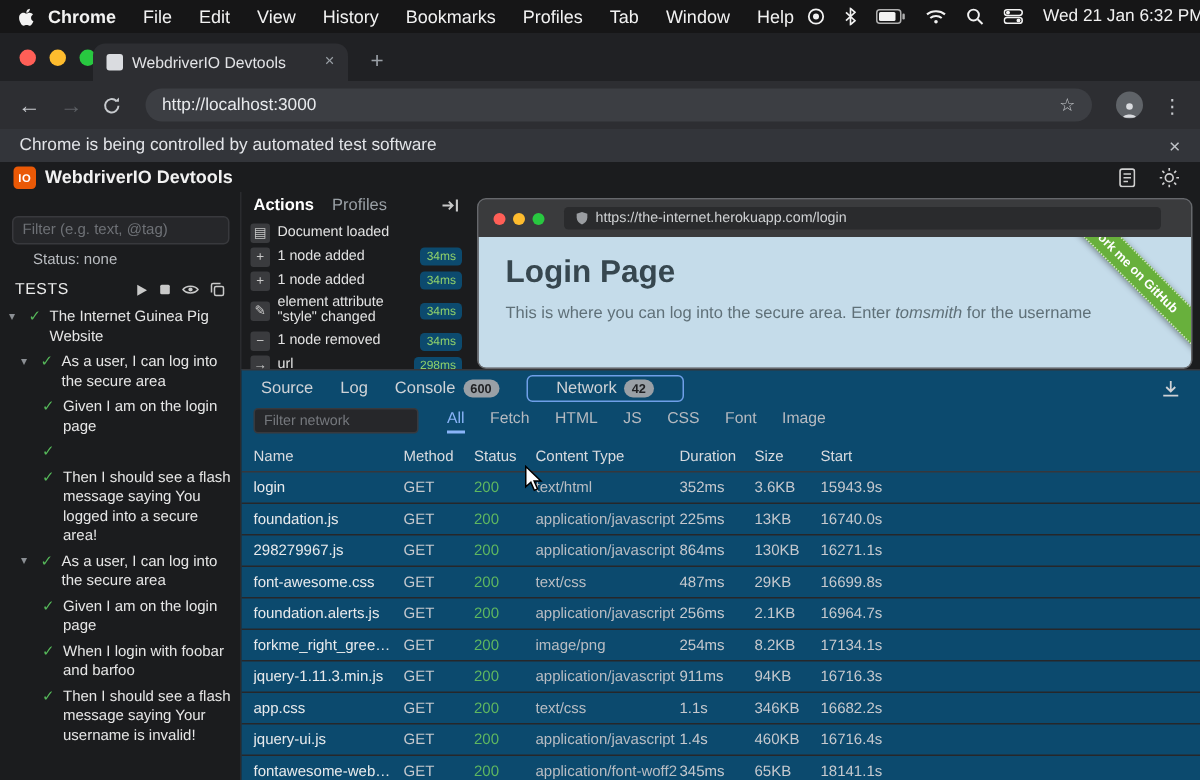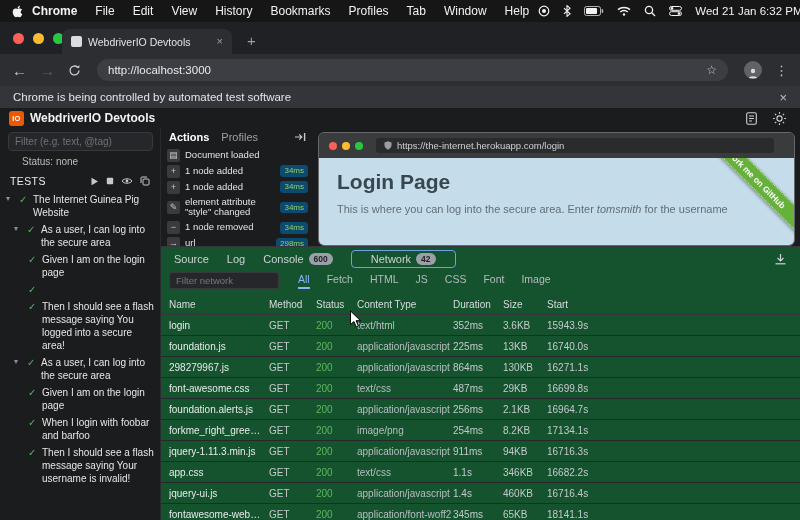--- a/index.html
+++ b/index.html
@@ -40,21 +40,21 @@
 #infobar-close{margin-left:auto;color:#c0c3c8;font-size:13px;line-height:1}
 
 
 #appheader{position:absolute;top:108px;left:0;width:800px;height:20px;display:flex;align-items:center;padding:0 9px;gap:6px;background:#1b1c1e}
 #applogo{width:15px;height:15px;border-radius:3px;background:#ea5906;color:#fff;font-size:7.5px;font-weight:bold;display:flex;align-items:center;justify-content:center;letter-spacing:.3px;flex:0 0 auto}
 #apptitle{font-size:12px;font-weight:bold;color:#f2f2f2;white-space:nowrap}
 #appheader-icons{margin-left:auto;display:flex;align-items:center;gap:16px;padding-right:5px}
 
 
 #sidebar{position:absolute;top:128px;left:0;width:161px;height:392px;border-right:1px solid #2a2b2e;overflow:hidden}
-#filter-input{display:block;margin:4px 8px 2px;width:145px;height:19px;background:#26272a;border:1px solid #38393d;border-radius:4px;color:#e8e8e8;font-size:10px;padding:0 6px}
+#filter-input{display:block;margin:16px 8px 2px;width:145px;height:19px;background:#26272a;border:1px solid #38393d;border-radius:4px;color:#e8e8e8;font-size:10px;padding:0 6px}
 #filter-input::placeholder{color:#6e7176}
 #status-line{font-size:10px;color:#b9bcc0;padding:3px 22px 2px}
 #tests-row{display:flex;align-items:center;padding:6px 10px 4px}
 #tests-label{font-size:10.5px;color:#ececec;letter-spacing:.4px}
 #tests-icons{margin-left:auto;display:flex;align-items:center;gap:7px}
 .tree-item{display:flex;gap:4px;padding-top:2px;padding-bottom:2px;padding-right:6px;font-size:10px;line-height:1.3;color:#e6e6e6}
 .tree-item .chev{color:#8b8f94;font-size:8px;width:9px;flex:0 0 auto;padding-top:1px}
 .tree-item .chk{color:#56b85a;font-size:10px;width:10px;flex:0 0 auto}
 .tree-item .tlabel{flex:1}
 
@@ -74,21 +74,21 @@
 #preview{position:absolute;left:318px;top:132px;width:477px;height:114px;border:1px solid #66686c;border-radius:6px;overflow:hidden;background:#3a3b3d}
 #pchrome{height:25px;display:flex;align-items:center;padding:0 10px;gap:5px;background:#3a3b3d}
 .ptl{width:8px;height:8px;border-radius:50%;flex:0 0 auto}
 #purl{margin-left:8px;width:398px;height:15px;background:#2a2b2d;border-radius:3px;display:flex;align-items:center;padding:0 8px;gap:5px;color:#cfd1d3;font-size:9.5px;white-space:nowrap;overflow:hidden}
 #pbody{position:relative;height:88px;background:#c5dcea;padding:8px 0 0 18px;overflow:hidden}
 #pbody h1{font-size:21px;color:#37474f;font-weight:bold;margin-top:4px}
 #pbody p{font-size:11px;color:#5f7078;margin-top:9px;padding-right:14px}
 #ribbon{position:absolute;top:13px;right:-44px;width:162px;transform:rotate(45deg);background:#68b03c;color:#fff;font-size="8.5px";font-size:8.5px;font-weight:bold;text-align:center;padding:3px 0;border-top:1px dotted rgba(255,255,255,.7);border-bottom:1px dotted rgba(255,255,255,.7);box-shadow:0 1px 4px rgba(0,0,0,.4)}
 
 
-#devtools{position:absolute;left:161px;top:246px;width:639px;height:274px;background:#14532d;border-top:1px solid #35363a;overflow:hidden}
+#devtools{position:absolute;left:161px;top:246px;width:639px;height:274px;background:#0c4a6e;border-top:1px solid #35363a;overflow:hidden}
 #dt-tabs{display:flex;align-items:center;padding:6px 13px 5px}
 #dt-tabs-labels{display:flex;align-items:center;gap:18px}
 .dtab{font-size:11px;color:#cfd2d6;display:flex;align-items:center;gap:5px}
 .dtab .badge{background:#9aa0a6;color:#1f2023;font-size:8.5px;border-radius:8px;padding:1px 5px;font-weight:bold;line-height:1.2}
 .dtab.active{border:1px solid #6f9fe8;border-radius:4px;padding:2px 19px;margin:-3px 0}
 #dl-icon{margin-left:auto}
 #dt-filterrow{display:flex;align-items:center;padding:2px 8px 6px}
 #network-filter{width:110px;height:17px;background:#26272a;border:1px solid #38393d;border-radius:3px;font-size:9.5px;color:#e8e8e8;padding:0 6px}
 #network-filter::placeholder{color:#75787d}
 #type-tabs{display:flex;gap:17px;margin-left:19px}

